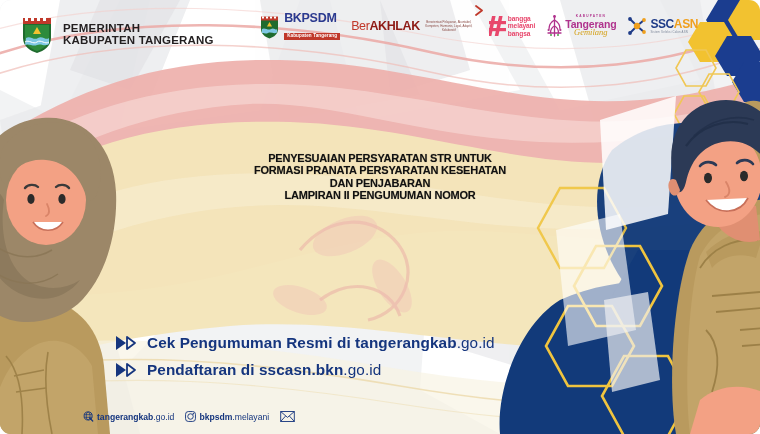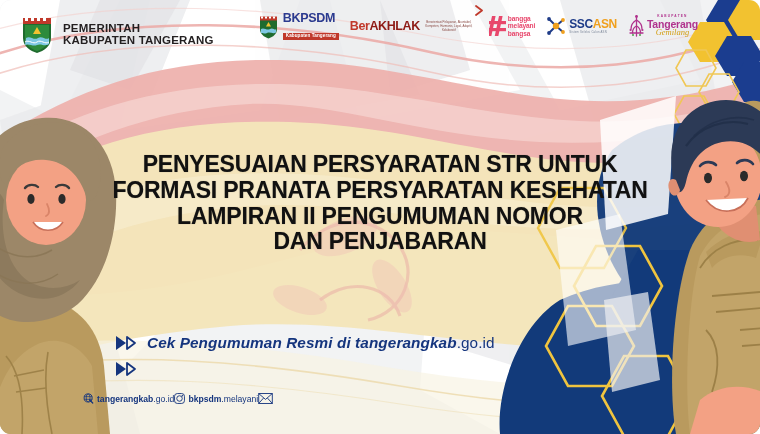--- a/index.html
+++ b/index.html
@@ -31,21 +31,21 @@
   .lg-bkpsdm{gap:4px;display:flex;align-items:center;}
   .lg-bkpsdm .crest2{width:21px;height:25px;}
   .lg-bkpsdm .tx{line-height:1;}
   .lg-bkpsdm .t1{font-size:12.5px;font-weight:bold;color:#2b3a8f;letter-spacing:-.3px;}
   .lg-bkpsdm .t2{
     font-size:4.6px;font-weight:bold;color:#fff;background:#c0392b;
     padding:1px 3px;margin-top:1.5px;letter-spacing:.1px;display:inline-block;
   }
 
   .lg-berakhlak{line-height:1;text-align:center;position:relative;}
-  .lg-berakhlak .t1{font-size:12.5px;font-weight:bold;color:#c0392b;letter-spacing:-.4px;}
+  .lg-berakhlak .t1{font-size:12.5px;font-weight:normal;color:#c0392b;letter-spacing:-.4px;}
   .lg-berakhlak .t1 b{color:#8e1b16;}
   .lg-berakhlak .t2{font-size:2.9px;color:#8a4a44;margin-top:1.5px;line-height:1.35;max-width:58px;}
   .lg-berakhlak .arrow{
     position:absolute;right:-5px;top:-4px;font-size:11px;color:#c0392b;font-weight:bold;
   }
 
   .lg-bangga{display:flex;align-items:center;gap:2px;}
   .lg-bangga .hash{font-size:19px;font-weight:bold;color:#e8476c;line-height:.85;}
   .lg-bangga .tx{line-height:1.12;}
   .lg-bangga .tx div{font-size:6.6px;font-weight:bold;color:#e8476c;letter-spacing:-.1px;}
@@ -60,40 +60,40 @@
   .lg-sscasn{display:flex;align-items:center;gap:3px;}
   .lg-sscasn .spark{width:20px;height:20px;}
   .lg-sscasn .tx{line-height:1;}
   .lg-sscasn .t1{font-size:12px;font-weight:bold;color:#1f3c88;letter-spacing:-.4px;}
   .lg-sscasn .t1 i{color:#f0a01e;font-style:normal;}
   .lg-sscasn .t2{font-size:2.8px;color:#7b8699;letter-spacing:.2px;margin-top:1px;}
 
   
   .headline{
     position:absolute;left:0;right:0;top:152px;text-align:center;z-index:28;
-    color:#111;font-weight:bold;font-size:23px;line-height:1.12;letter-spacing:-.2px;
+    color:#111;font-weight:bold;font-size:11px;line-height:1.12;letter-spacing:-.2px;
     font-family:"Liberation Sans",sans-serif;
     text-shadow:0 0 1px rgba(0,0,0,.35);
     padding:0 28px;
   }
   .headline .l{display:block;white-space:nowrap;}
 
   
   .cta{position:absolute;left:116px;top:334px;z-index:28;}
   .cta .row{display:flex;align-items:center;gap:9px;margin-bottom:9px;}
   .cta .chev{flex:0 0 auto;display:block;}
   .cta .txt{
     font-size:15.3px;color:#15357e;font-weight:bold;letter-spacing:.1px;white-space:nowrap;
   }
   .cta .txt .lite{font-weight:normal;}
-  .cta .txt .strong{font-weight:bold;font-style:italic;}
+  .cta .txt .strong{font-weight:bold;}
 
   
   .footer{
-    position:absolute;left:83px;top:393px;display:flex;align-items:center;z-index:28;
+    position:absolute;left:83px;top:411px;display:flex;align-items:center;gap:11px;z-index:28;
   }
   .fitem{display:flex;align-items:center;gap:3px;white-space:nowrap;}
   .fitem .ftxt{font-size:8.6px;color:#15357e;}
   .fitem .ftxt .b{font-weight:bold;}
   .fitem svg{display:block;}
 </style>
 </head>
 <body>
 
 <div class="poster">
@@ -352,44 +352,20 @@
           <rect x="3" y="0" width="3.6" height="20" transform="skewX(-12)"></rect>
           <rect x="10" y="0" width="3.6" height="20" transform="skewX(-12)"></rect>
           <rect x="0" y="5" width="17" height="3.2"></rect>
           <rect x="0" y="12" width="17" height="3.2"></rect>
         </g>
       </svg>
       <div class="tx">
         <div>bangga</div>
         <div>melayani</div>
         <div>bangsa</div>
-      </div>
-    </div>
-
-    <div class="logo lg-sscasn">
-      <svg class="spark" viewBox="0 0 20 20" aria-hidden="true">
-        <g stroke="#1f3c88" stroke-width="2" stroke-linecap="round">
-          <path d="M10,10 L3,3"></path>
-            <path d="M10,10 L3,17"></path>
-            <path d="M10,10 L17,4"></path>
-            <path d="M10,10 L17,16"></path>
-        </g>
-        <circle cx="10" cy="10" r="3.2" fill="#f0a01e"></circle>
-        <g fill="#1f3c88">
-            <circle cx="3" cy="3" r="1.9"></circle>
-            <circle cx="3" cy="17" r="1.9"></circle>
-          </g>
-        <g fill="#f0a01e">
-            <circle cx="17" cy="4" r="1.9"></circle>
-            <circle cx="17" cy="16" r="1.9"></circle>
-          </g>
-      </svg>
-      <div class="tx">
-        <div class="t1"><span>SSC</span><i>ASN</i></div>
-        <div class="t2">Sistem Seleksi Calon ASN</div>
       </div>
     </div>
 
     <div class="logo lg-tangerang">
       <svg class="orn" viewBox="0 0 17 24" aria-hidden="true">
         <g fill="none" stroke="#b0338d" stroke-width="1.3" stroke-linecap="round">
           <path d="M8.5,2 L8.5,22"></path>
           <path d="M8.5,6 C5,8 3,11 3,15"></path>
           <path d="M8.5,6 C12,8 14,11 14,15"></path>
           <path d="M8.5,12 C5.5,13.5 4.5,16 4.5,19"></path>
@@ -405,44 +381,71 @@
             <circle cx="5" cy="21" r="1"></circle>
             <circle cx="12" cy="21" r="1"></circle>
           </g>
       </svg>
       <div class="tx">
         <div class="t0">KABUPATEN</div>
         <div class="t1">Tangerang</div>
         <div class="t2">Gemilang</div>
       </div>
     </div>
+
+    <div class="logo lg-sscasn">
+      <svg class="spark" viewBox="0 0 20 20" aria-hidden="true">
+        <g stroke="#1f3c88" stroke-width="2" stroke-linecap="round">
+          <path d="M10,10 L3,3"></path>
+            <path d="M10,10 L3,17"></path>
+            <path d="M10,10 L17,4"></path>
+            <path d="M10,10 L17,16"></path>
+        </g>
+        <circle cx="10" cy="10" r="3.2" fill="#f0a01e"></circle>
+        <g fill="#1f3c88">
+            <circle cx="3" cy="3" r="1.9"></circle>
+            <circle cx="3" cy="17" r="1.9"></circle>
+          </g>
+        <g fill="#f0a01e">
+            <circle cx="17" cy="4" r="1.9"></circle>
+            <circle cx="17" cy="16" r="1.9"></circle>
+          </g>
+      </svg>
+      <div class="tx">
+        <div class="t1"><span>SSC</span><i>ASN</i></div>
+        <div class="t2">Sistem Seleksi Calon ASN</div>
+      </div>
+    </div>
   </div>
 
   <div class="headline">
     <span class="l">PENYESUAIAN PERSYARATAN STR UNTUK</span>
     <span class="l">FORMASI PRANATA PERSYARATAN KESEHATAN</span>
+    <span class="l">DAN PENJABARAN</span>
     <span class="l">LAMPIRAN II PENGUMUMAN NOMOR</span>
-    <span class="l">DAN PENJABARAN</span>
   </div>
 
   <div class="cta">
     <div class="row">
       <svg class="chev" width="22" height="16" viewBox="0 0 22 16" aria-hidden="true">
         <polygon points="0,1 10,8 0,15" fill="#15357e"></polygon>
         <polygon points="11,2 19,8 11,14" fill="none" stroke="#15357e" stroke-width="1.8" stroke-linejoin="round"></polygon>
       </svg>
       <div class="txt">
         <span class="strong">Cek Pengumuman Resmi di </span><span class="strong">tangerangkab</span><span class="lite">.go.id</span>
       </div>
     </div>
     <div class="row">
       <svg class="chev" width="22" height="16" viewBox="0 0 22 16" aria-hidden="true">
         <polygon points="0,1 10,8 0,15" fill="#15357e"></polygon>
         <polygon points="11,2 19,8 11,14" fill="none" stroke="#15357e" stroke-width="1.8" stroke-linejoin="round"></polygon>
       </svg>
+      <div class="txt">
+        <span class="strong">Pendaftaran di </span><span class="strong">sscasn.bkn</span><span class="lite">.go.id</span>
+      </div>
     </div>
   </div>
 
   <div class="footer">
 
     <div class="fitem">
       <svg width="11" height="11" viewBox="0 0 12 12" aria-hidden="true">
         <circle cx="5.6" cy="5.4" r="4.4" fill="none" stroke="#15357e" stroke-width="1"></circle>
         <ellipse cx="5.6" cy="5.4" rx="2.1" ry="4.4" fill="none" stroke="#15357e" stroke-width=".8"></ellipse>
         <path d="M1.3,4 H9.9 M1.3,6.9 H9.9" stroke="#15357e" stroke-width=".8"></path>

